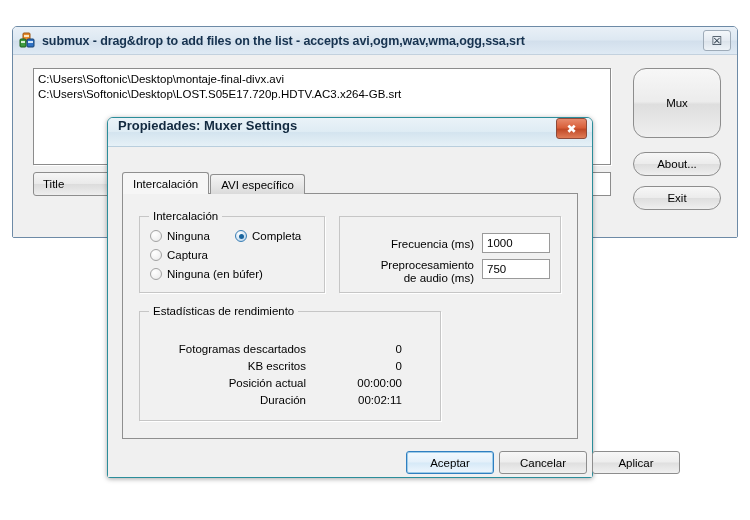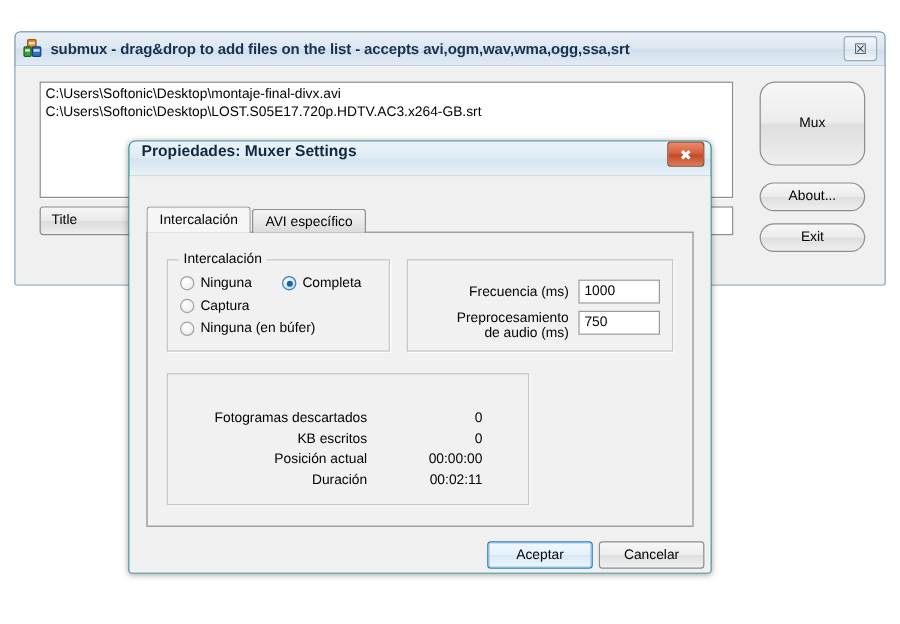--- a/index.html
+++ b/index.html
@@ -442,33 +442,35 @@
 
         <span class="param-label" style="left:10px; top:21px; width:124px;">Frecuencia (ms)</span>
         <input class="param-input" style="left: 142px; top: 16px; width: 68px; height: 20px;" type="text" value="1000">
 
         <span class="param-label" style="left:10px; top:42px; width:124px;">Preprocesamiento</span>
         <span class="param-label" style="left:10px; top:55px; width:124px;">de audio (ms)</span>
         <input class="param-input" style="left: 142px; top: 42px; width: 68px; height: 20px;" type="text" value="750">
       </div>
 
       <div class="groupbox" id="group-stats">
+        <span class="group-title">Estadísticas de rendimiento</span>
 
         <span class="stat-label" style="left:8px; top:31px; width:158px;">Fotogramas descartados</span>
         <span class="stat-value" style="left:178px; top:31px; width:84px;">0</span>
 
         <span class="stat-label" style="left:8px; top:48px; width:158px;">KB escritos</span>
         <span class="stat-value" style="left:178px; top:48px; width:84px;">0</span>
 
         <span class="stat-label" style="left:8px; top:65px; width:158px;">Posición actual</span>
         <span class="stat-value" style="left:178px; top:65px; width:84px;">00:00:00</span>
 
         <span class="stat-label" style="left:8px; top:82px; width:158px;">Duración</span>
         <span class="stat-value" style="left:178px; top:82px; width:84px;">00:02:11</span>
       </div>
 
     </div>
 
     <div class="dlg-btn default" id="btn-aceptar">Aceptar</div>
     <div class="dlg-btn" id="btn-cancelar">Cancelar</div>
+    <div class="dlg-btn" id="btn-aplicar">Aplicar</div>
 
   </div>
 </div>
 
 </body></html>

